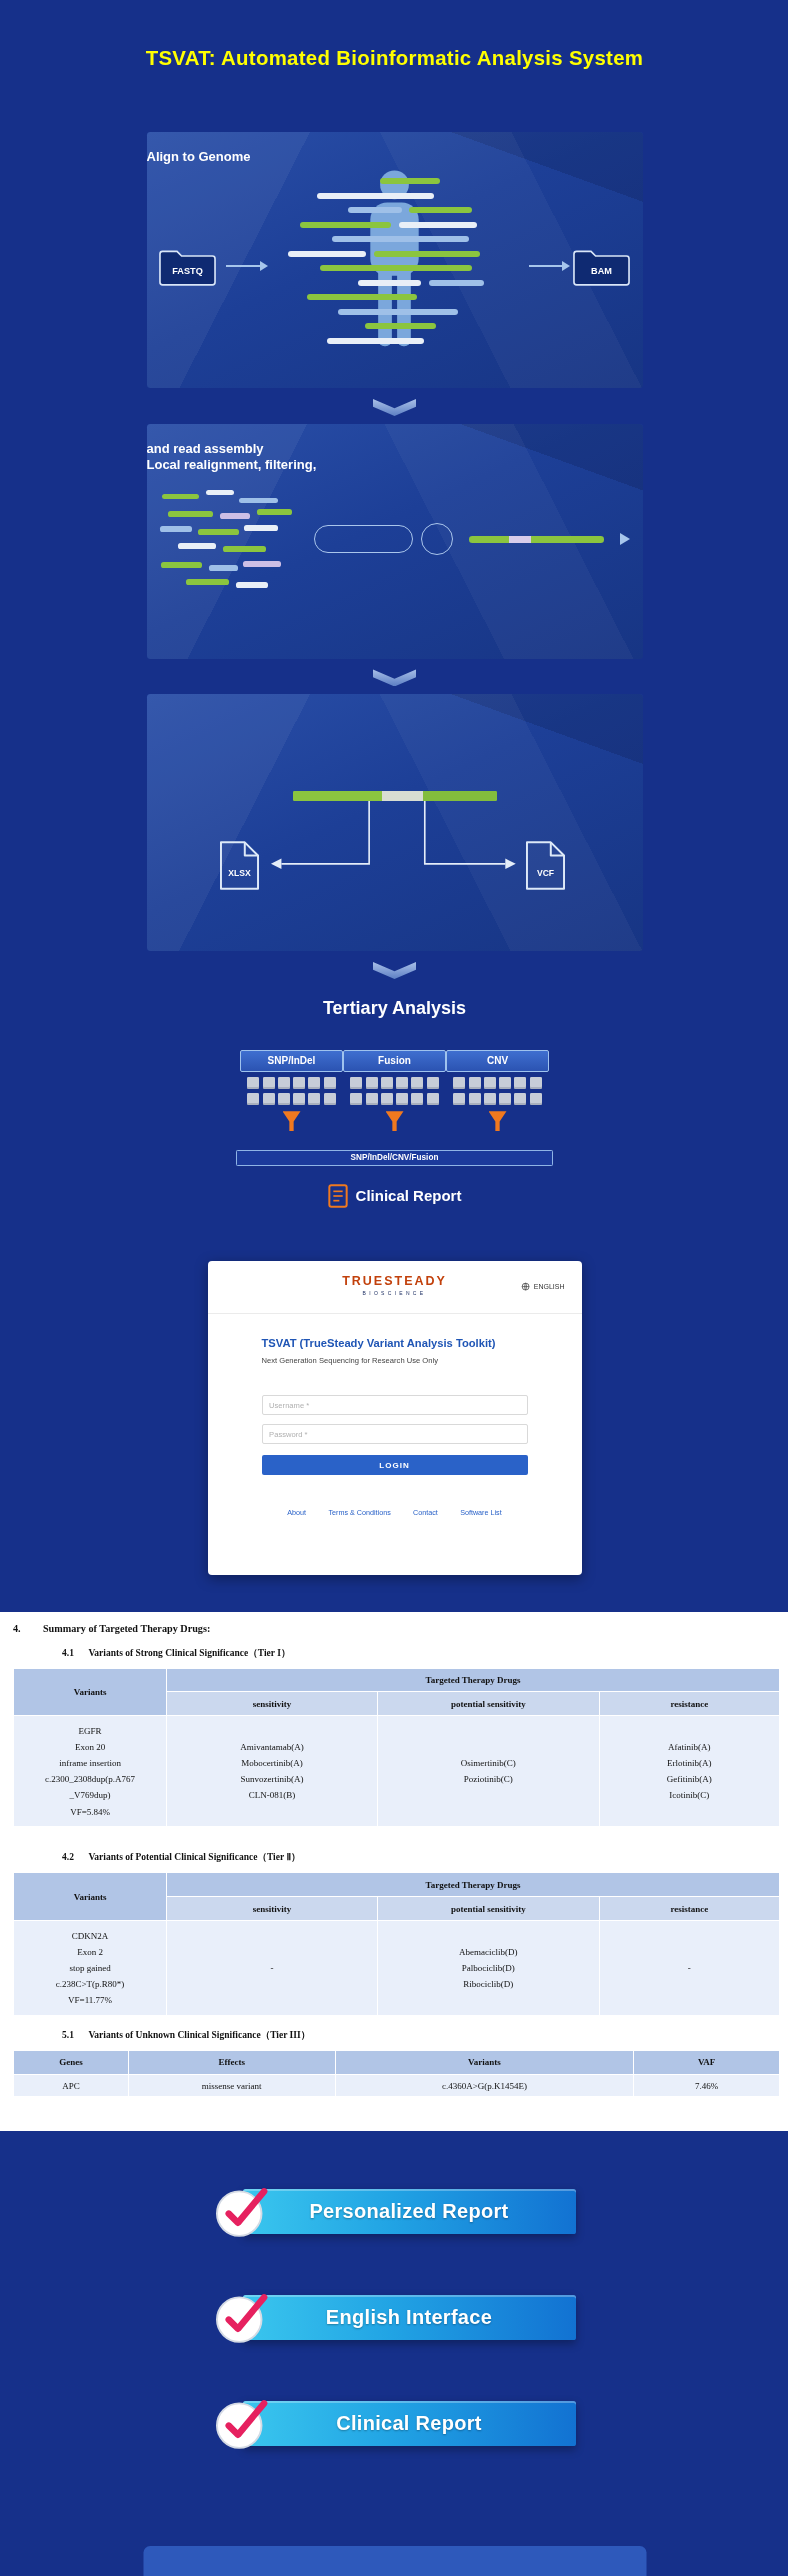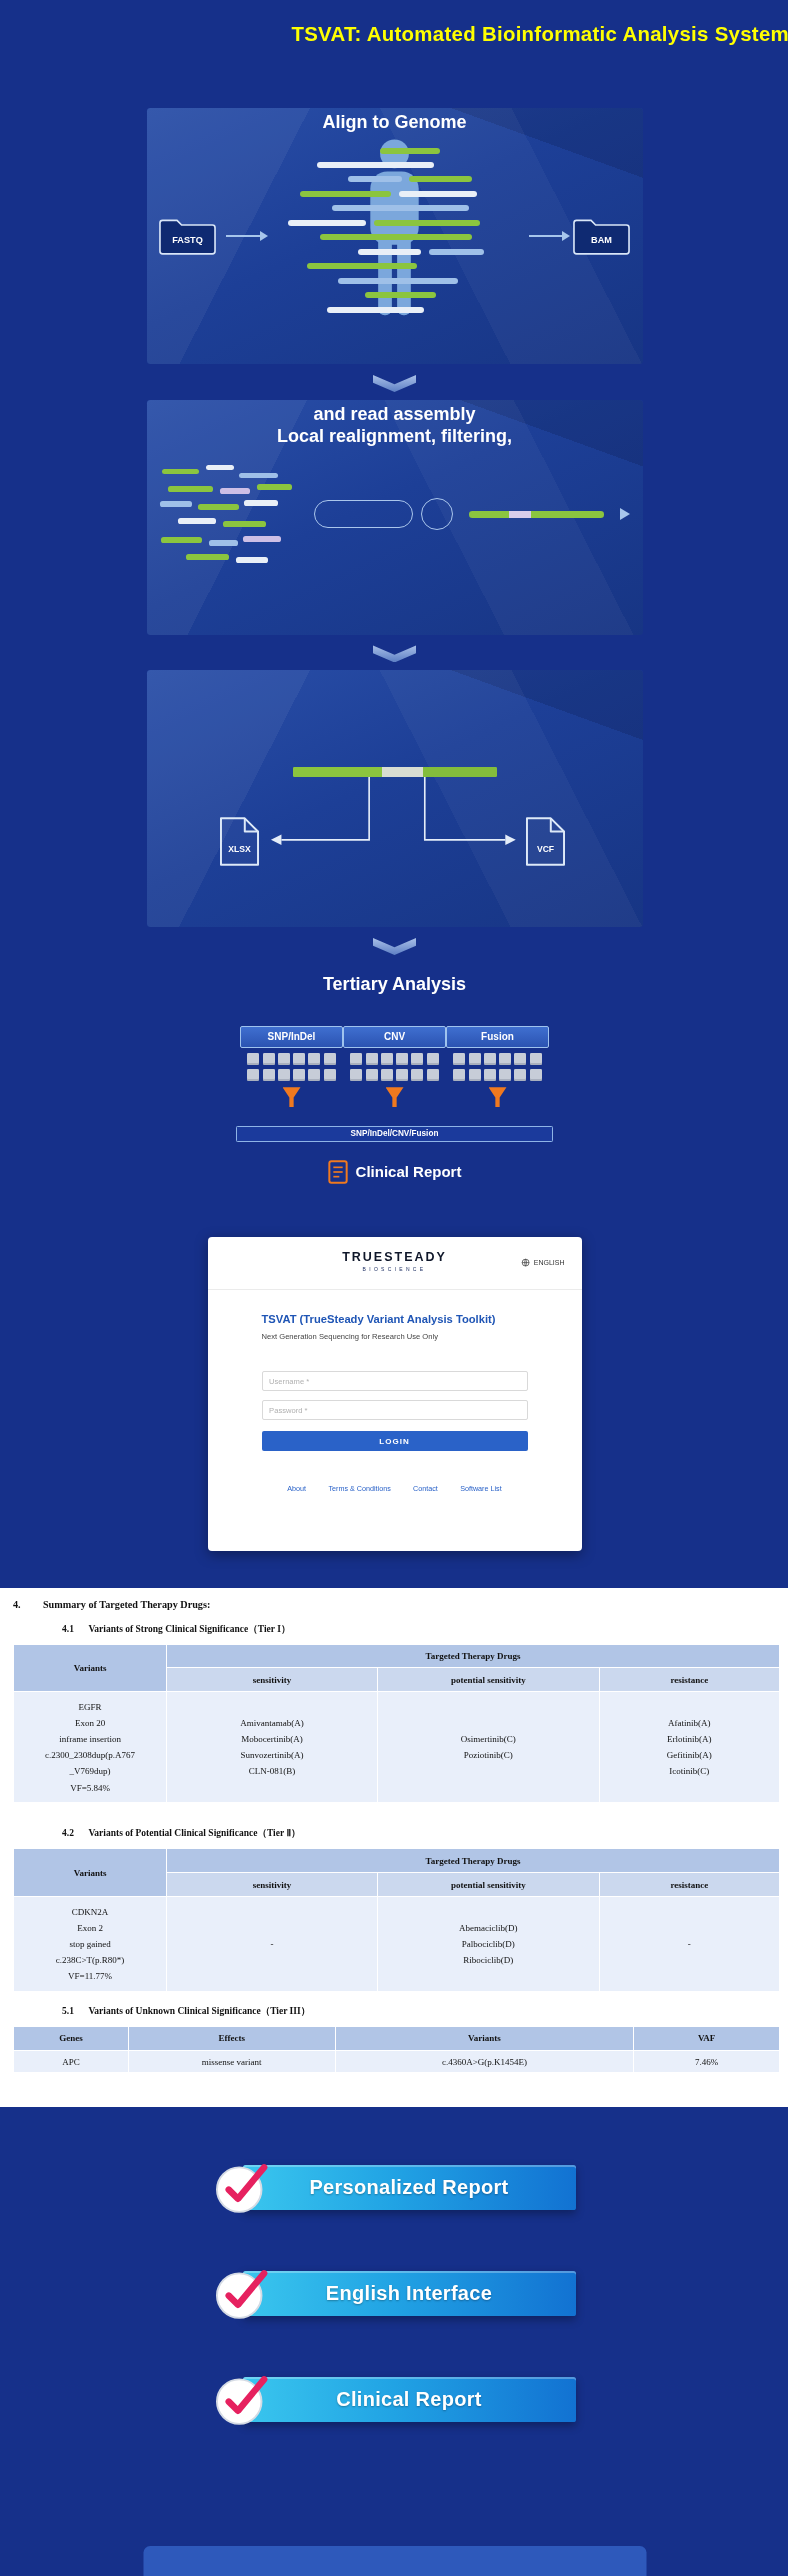--- a/index.html
+++ b/index.html
@@ -1,32 +1,32 @@
 <!DOCTYPE html>
 <html style="font-size:10.5px"><head>
 <meta charset="utf-8">
 <style>
   * { box-sizing: border-box; }
   body { margin: 0; background: #0d2158; font-family: "Liberation Sans", sans-serif; }
   .page { position: relative; width: 789px; height: 2576px; margin: 0 auto; background: #16308a; overflow: hidden; }
 
   
-  .page-title { margin: 0; padding-top: 22px; text-align: right; color: #FFFF00;
+  .page-title { margin: 0; padding-top: 46px; text-align: center; color: #FFFF00;
     font-size: 20.4px; font-weight: bold; letter-spacing: 0.3px; line-height: 1.2; }
 
   
   .panel { position: relative; width: 496px; margin: 0 auto; border-radius: 3.3px; overflow: hidden;
     background: linear-gradient(155deg, #2a4fa8 0%, #1d3f97 45%, #173584 100%); }
   .panel::before { content:""; position:absolute; inset:0; pointer-events:none; border-radius:inherit;
     background:
       linear-gradient(117deg, rgba(255,255,255,0.055) 0 26%, transparent 26%),
       linear-gradient(63deg, transparent 0 58%, rgba(255,255,255,0.04) 58% 79%, transparent 79%),
       linear-gradient(200deg, rgba(0,0,25,0.14) 0 16%, transparent 16%); }
   .panel > * { position: relative; z-index: 1; }
-  .panel h2 { margin: 0; padding-top: 4px; text-align: center; color: #fff; font-size: 18px; font-weight: bold; line-height: 1.22; }
+  .panel h2 { margin: 0; padding-top: 17px; text-align: left; color: #fff; font-size: 13px; font-weight: bold; line-height: 1.22; }
 
   .panel-align { margin-top: 62px; height: 256px; }
   .panel-realign { height: 235px; }
   .panel-calling { height: 257px; }
 
   .chev { width: 43px; height: 17px; margin: 10.5px auto 8px;
     clip-path: polygon(0 0, 50% 55%, 100% 0, 100% 45%, 50% 100%, 0 45%);
     background: linear-gradient(180deg, #a9c0e8, #5d7fc4); }
 
   
@@ -80,21 +80,21 @@
   .merge-bar { width: 317px; height: 16px; margin: 18.4px auto 0; display: flex; align-items: center; justify-content: center;
     background: #1b3a9c; border: 0.7px solid #8FB4E6; border-radius: 1.3px; color: #fff; font-size: 8.2px; font-weight: 600; }
   .clinical-row { display: flex; align-items: center; justify-content: center; gap: 8px; margin-top: 17px; height: 26px; }
   .clinical-row span { color: #fff; font-size: 15px; font-weight: bold; }
 
   
   .login-card { position: relative; width: 374px; height: 314px; margin: 52px auto 0; background: #ffffff;
     border-radius: 4px; box-shadow: 0 3.3px 13px rgba(0,0,0,0.35); }
   .card-header { position: relative; height: 53px; border-bottom: 0.7px solid #ebebeb; }
   .brand { position: absolute; left: 50%; top: 13px; transform: translateX(-50%); text-align: center; }
-  .brand-name { font-size: 12.5px; font-weight: bold; letter-spacing: 2px; color: #0f172a; }
+  .brand-name { font-size: 12.5px; font-weight: bold; letter-spacing: 2px; color: #c2410c; }
   .brand-sub { font-size: 5px; letter-spacing: 3.3px; color: #1d2f63; margin-top: 2px; }
   .language { position: absolute; right: 17px; top: 21px; display: flex; align-items: center; gap: 3.3px;
     font-size: 7px; color: #333; cursor: pointer; }
   .card-body { padding: 22.3px 54px 0; }
   .app-title { color: #1f55b5; font-size: 11.2px; font-weight: bold; line-height: 1.35; }
   .app-sub { margin-top: 5.3px; font-size: 7.6px; color: #444; }
   .card-body input { display: block; width: 100%; height: 20px; border: 0.7px solid #d9d9d9; border-radius: 2px;
     padding: 0 6.6px; font-size: 7.6px; color: #555; font-family: "Liberation Sans", sans-serif; }
   .card-body input::placeholder { color: #b0b0b0; }
   .input-user { margin-top: 30px; }
@@ -260,39 +260,39 @@
           <div class="sq"></div>
             <div class="sq"></div>
             <div class="sq"></div>
             <div class="sq"></div>
             <div class="sq"></div>
             <div class="sq"></div>
         </div>
         <div class="funnel"></div>
       </div>
       <div class="tgroup">
-        <div class="tbox">CNV</div>
+        <div class="tbox">Fusion</div>
         <div class="tgrid">
           <div class="sq"></div>
             <div class="sq"></div>
             <div class="sq"></div>
             <div class="sq"></div>
             <div class="sq"></div>
             <div class="sq"></div>
           <div class="sq"></div>
             <div class="sq"></div>
             <div class="sq"></div>
             <div class="sq"></div>
             <div class="sq"></div>
             <div class="sq"></div>
         </div>
         <div class="funnel"></div>
       </div>
       <div class="tgroup">
-        <div class="tbox">Fusion</div>
+        <div class="tbox">CNV</div>
         <div class="tgrid">
           <div class="sq"></div>
             <div class="sq"></div>
             <div class="sq"></div>
             <div class="sq"></div>
             <div class="sq"></div>
             <div class="sq"></div>
           <div class="sq"></div>
             <div class="sq"></div>
             <div class="sq"></div>

